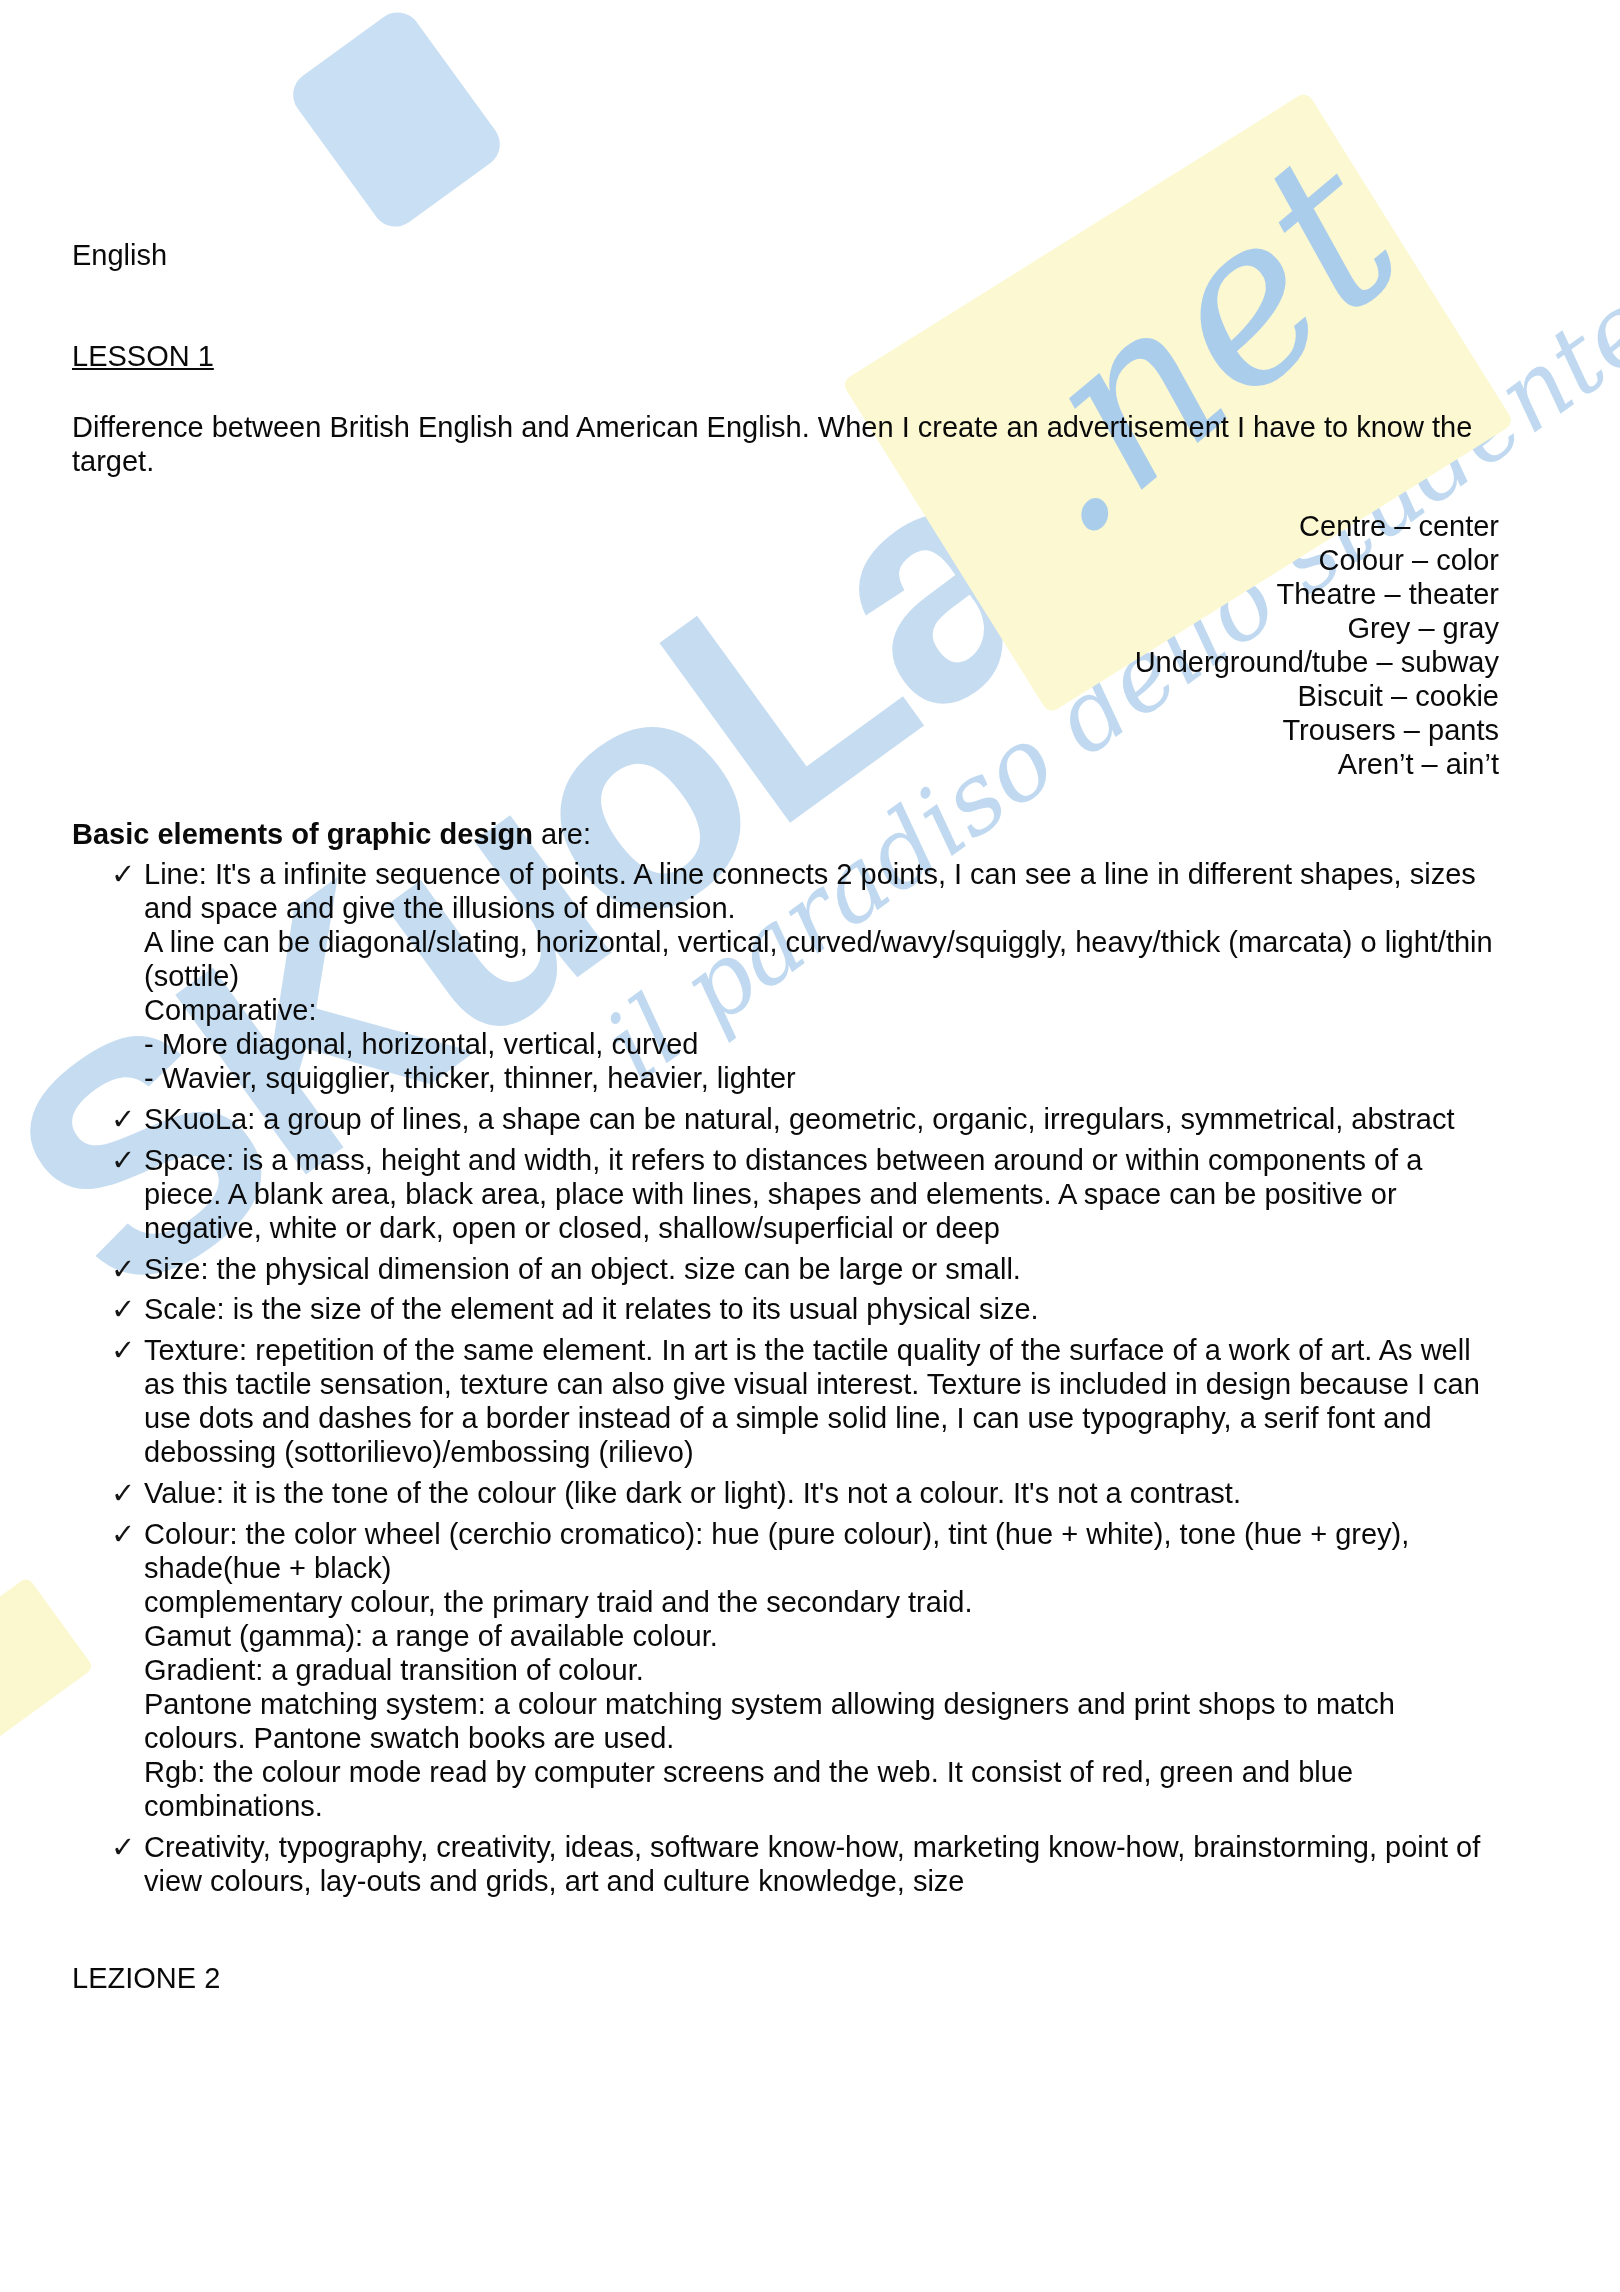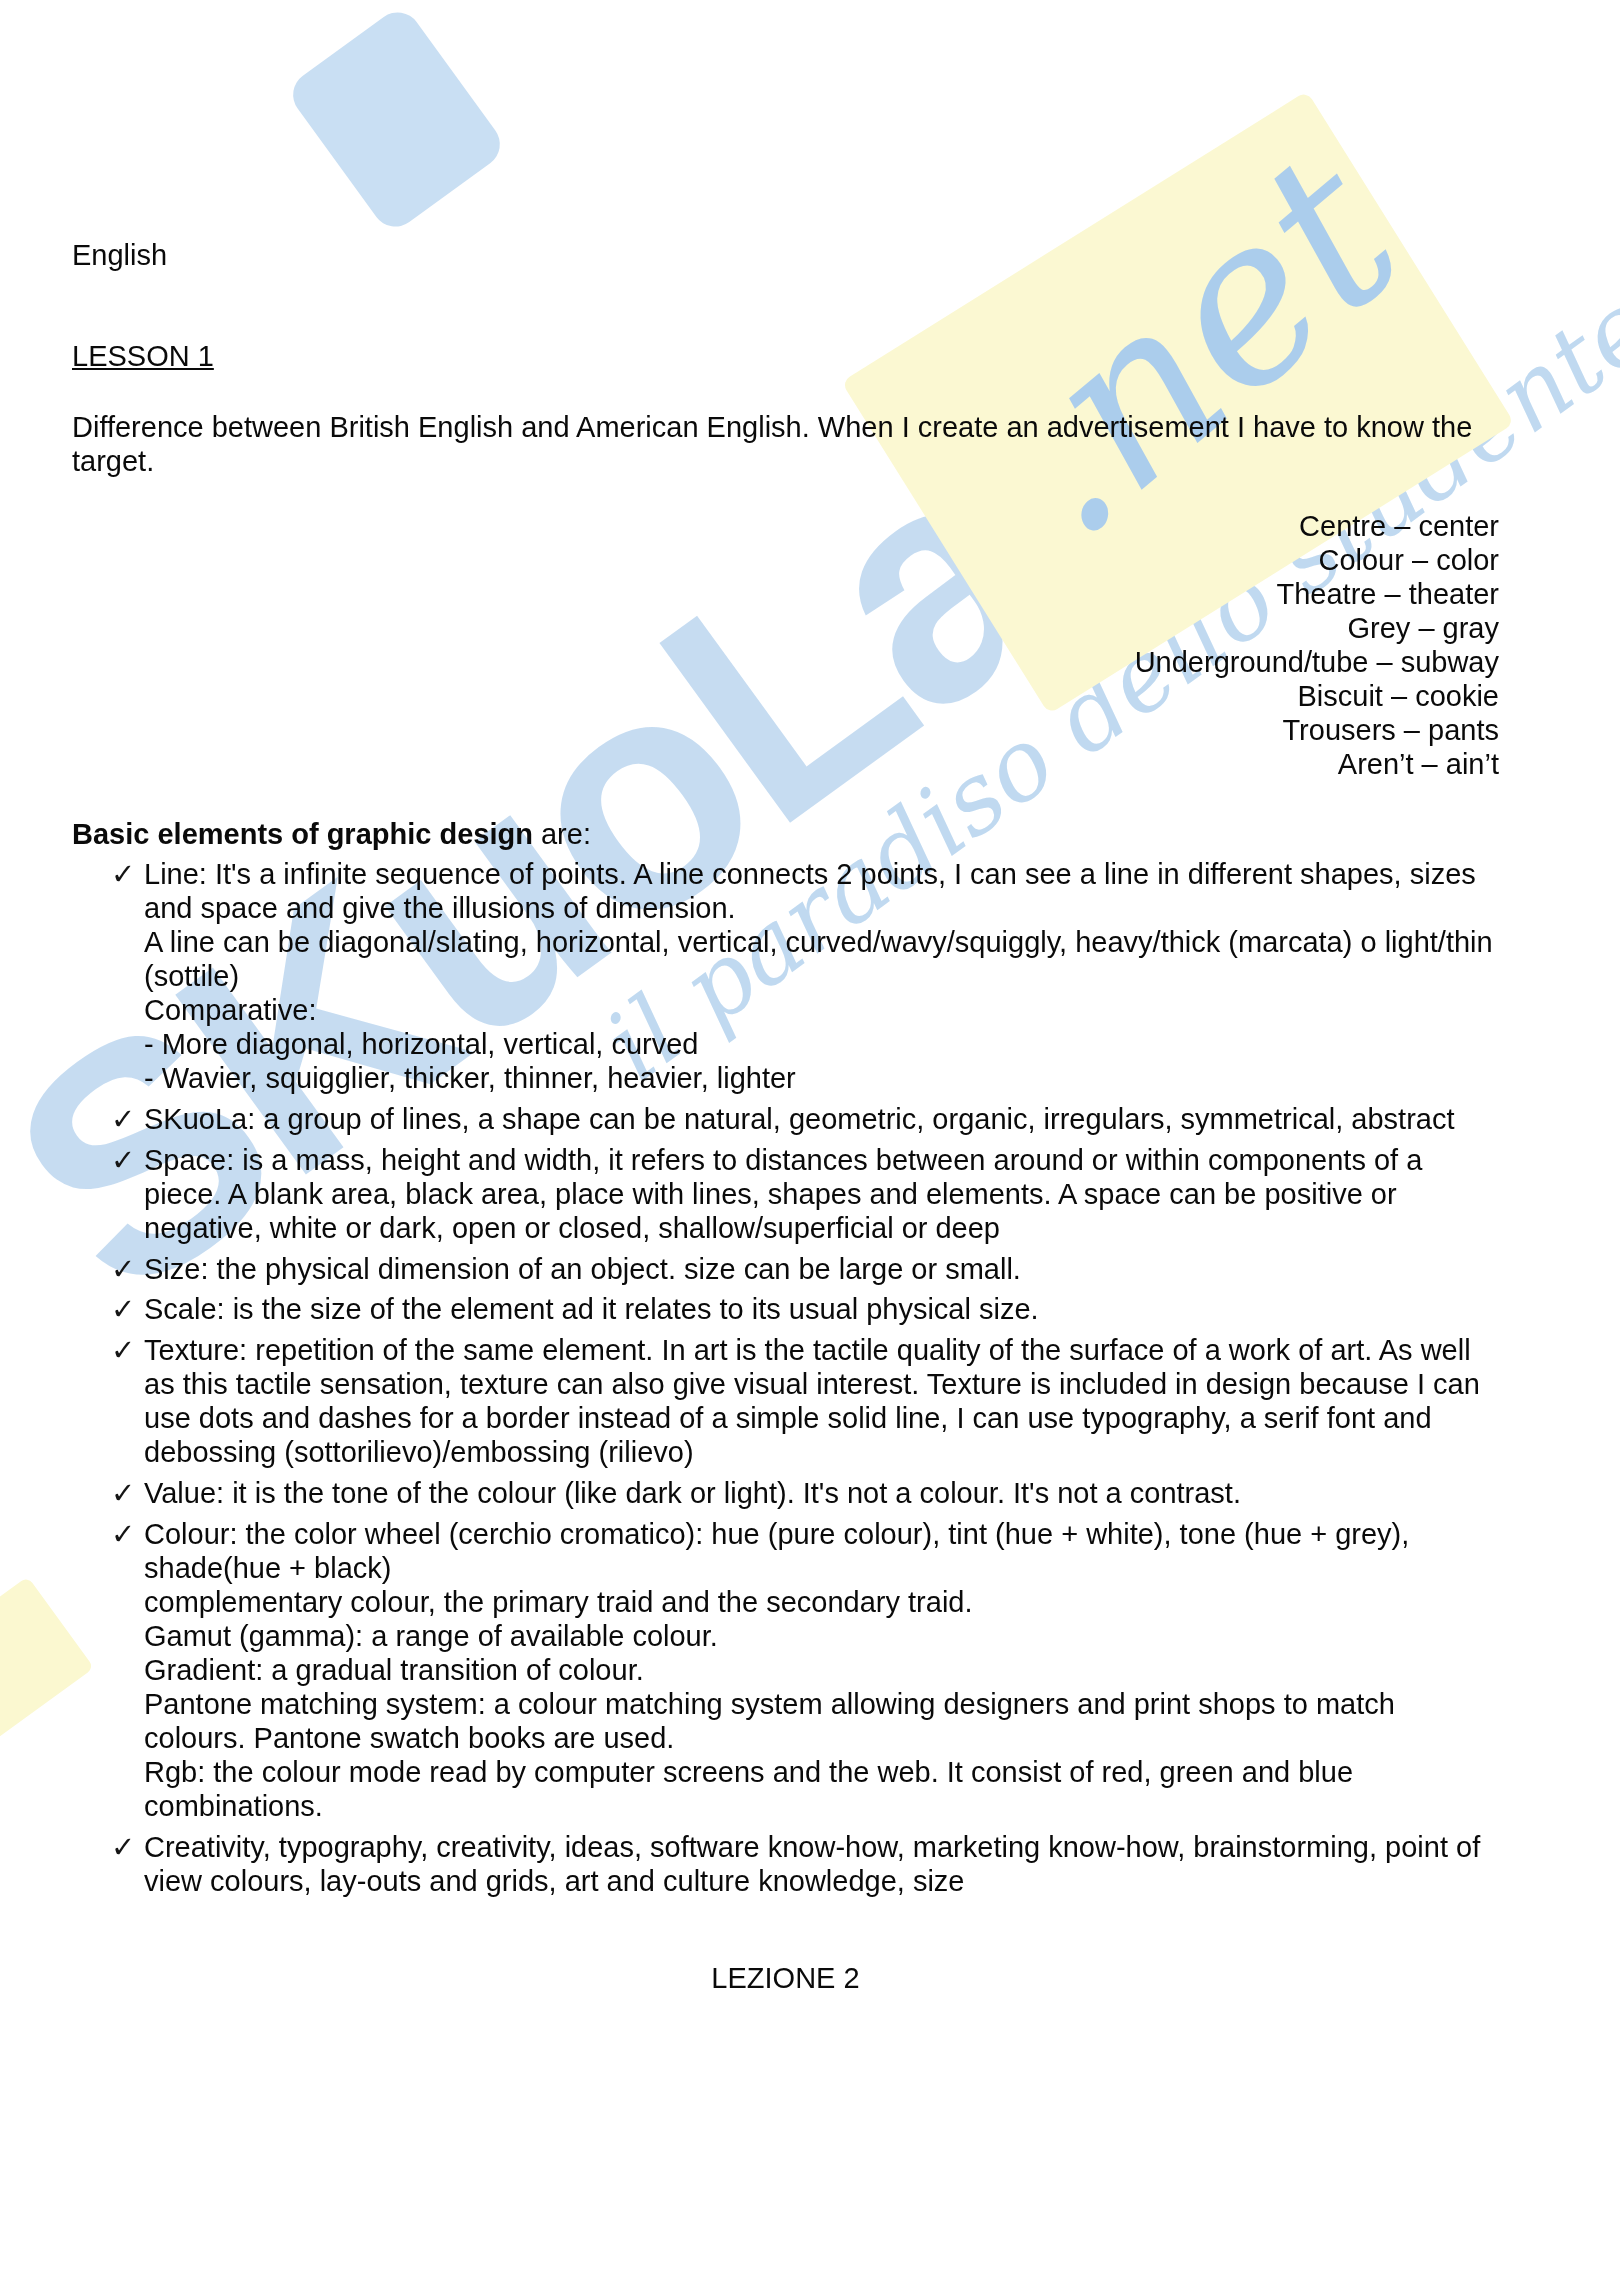--- a/index.html
+++ b/index.html
@@ -87,21 +87,21 @@
     padding-left:72px;
     margin:0 0 6.9px 0;
   }
   ul.checks .check {
     position:absolute; left:39px; top:0;
     font-size:29px; color:#151515;
   }
   ul.checks p { margin:0; }
   ul.checks b { font-weight:normal; }
 
-  .lezione-heading { margin:63px 0 0 0;text-align:center; }
+  .lezione-heading { margin:63px 0 0 0; }
 </style>
 </head>
 <body>
 
 <div class="page">
 
   <div class="wm-frag-top"></div>
   <div class="wm-frag-bottom"></div>
 
   <div class="wm" aria-hidden="true">

